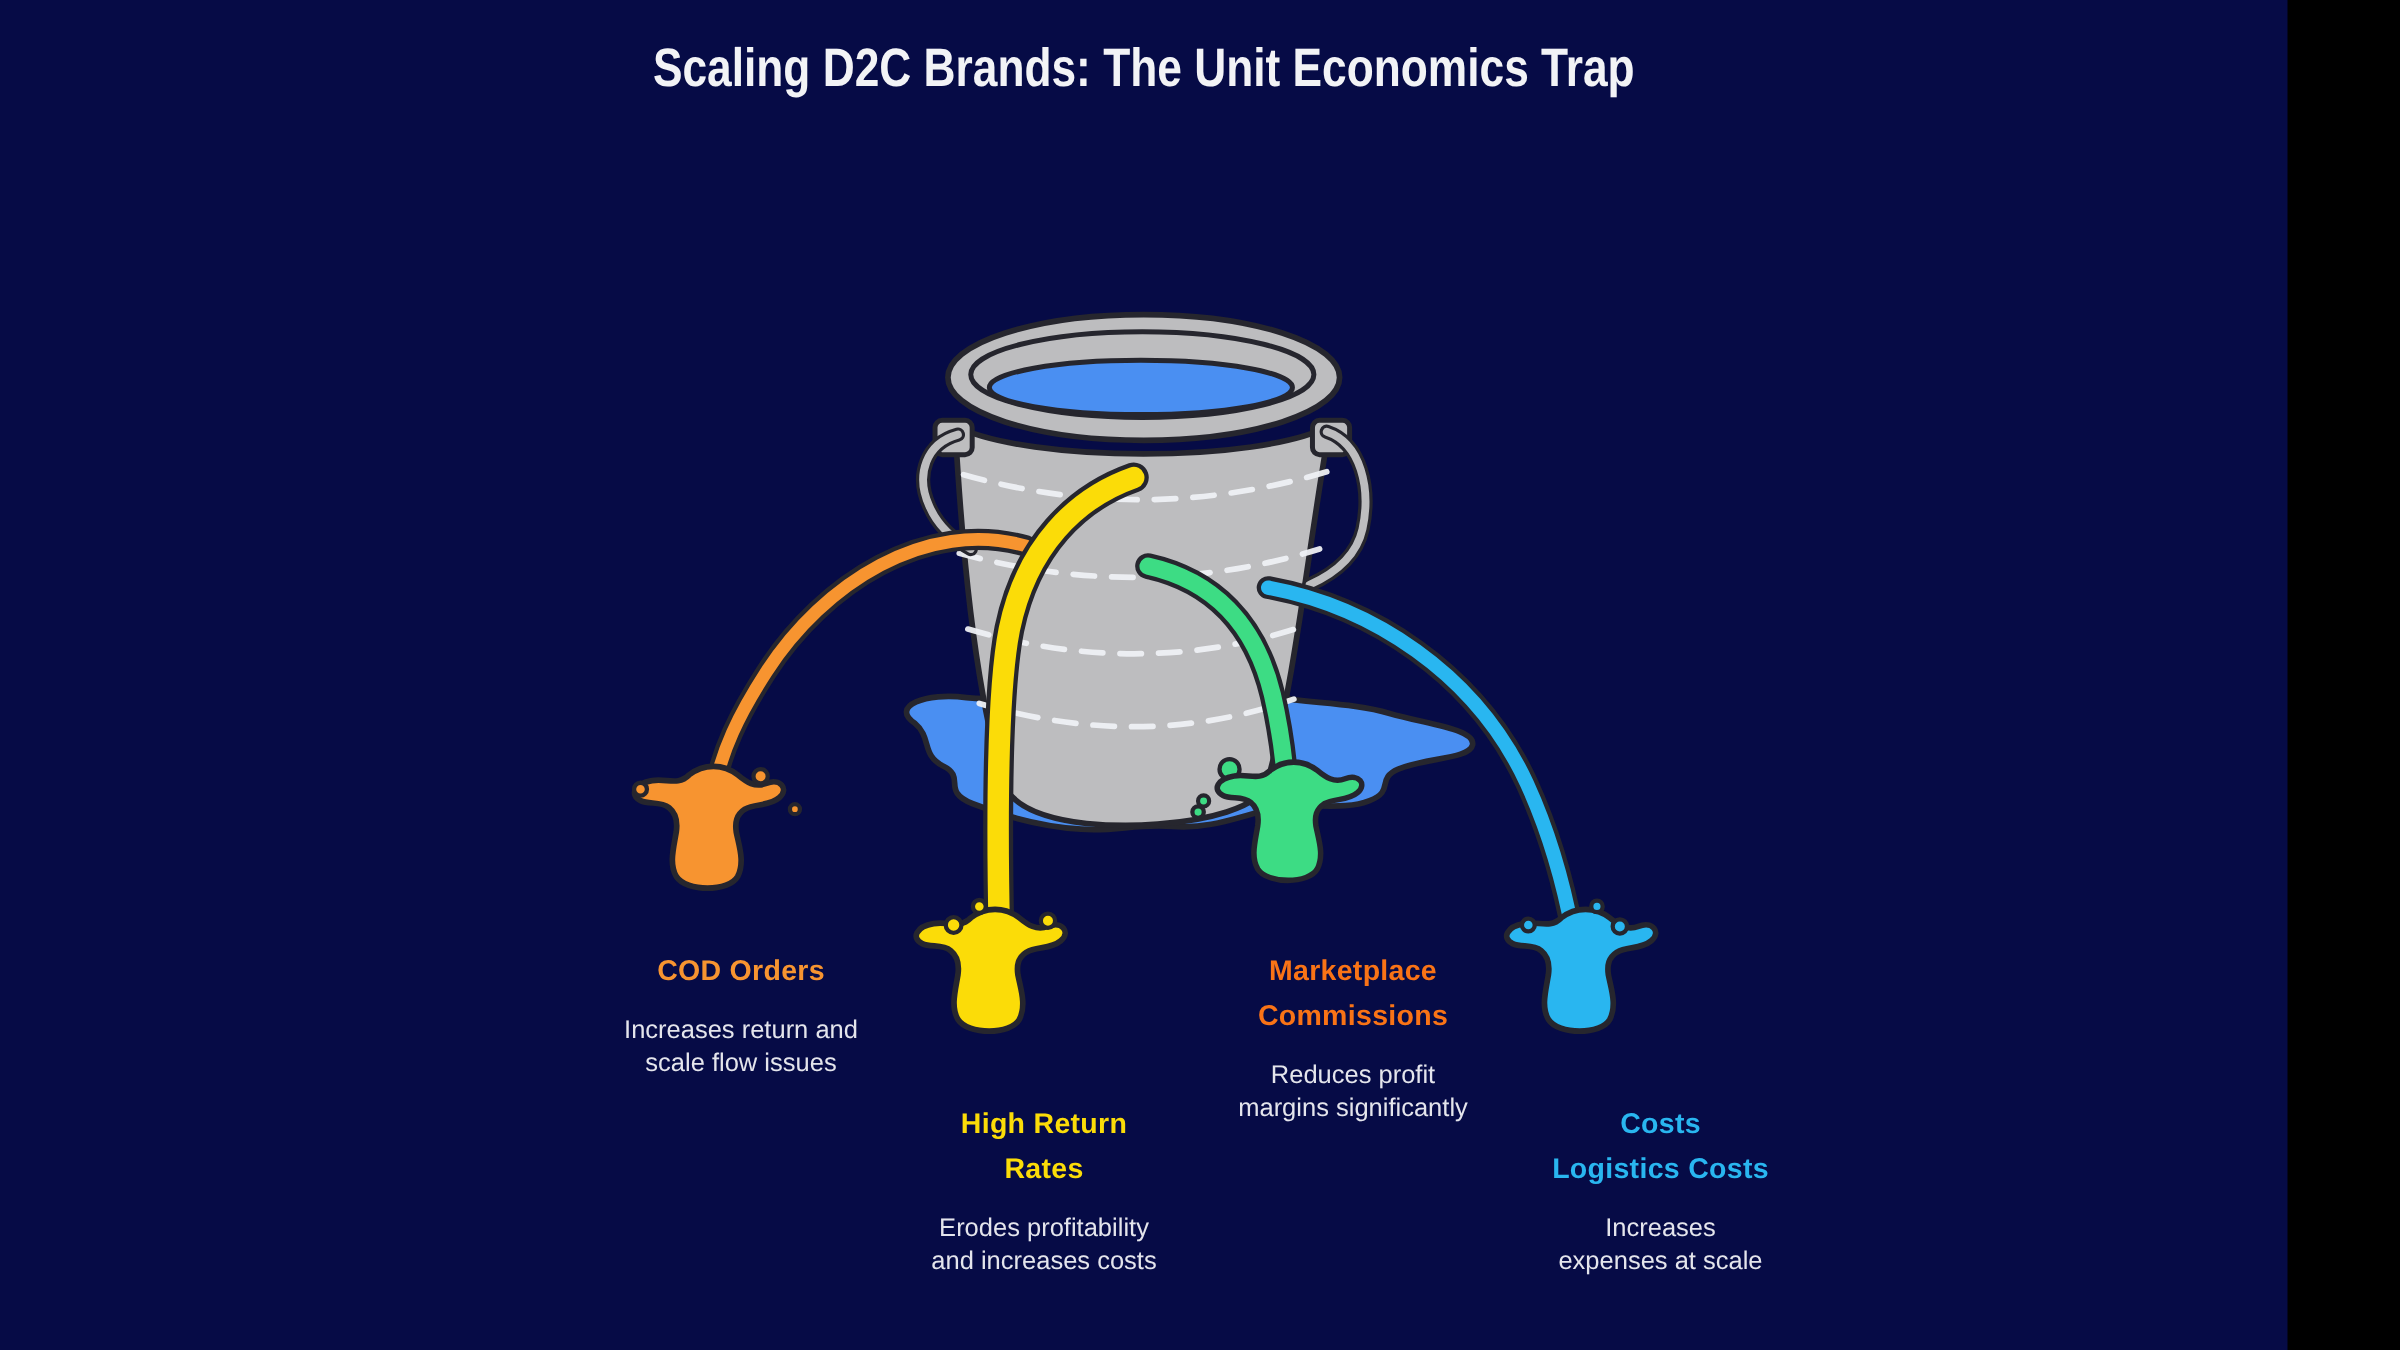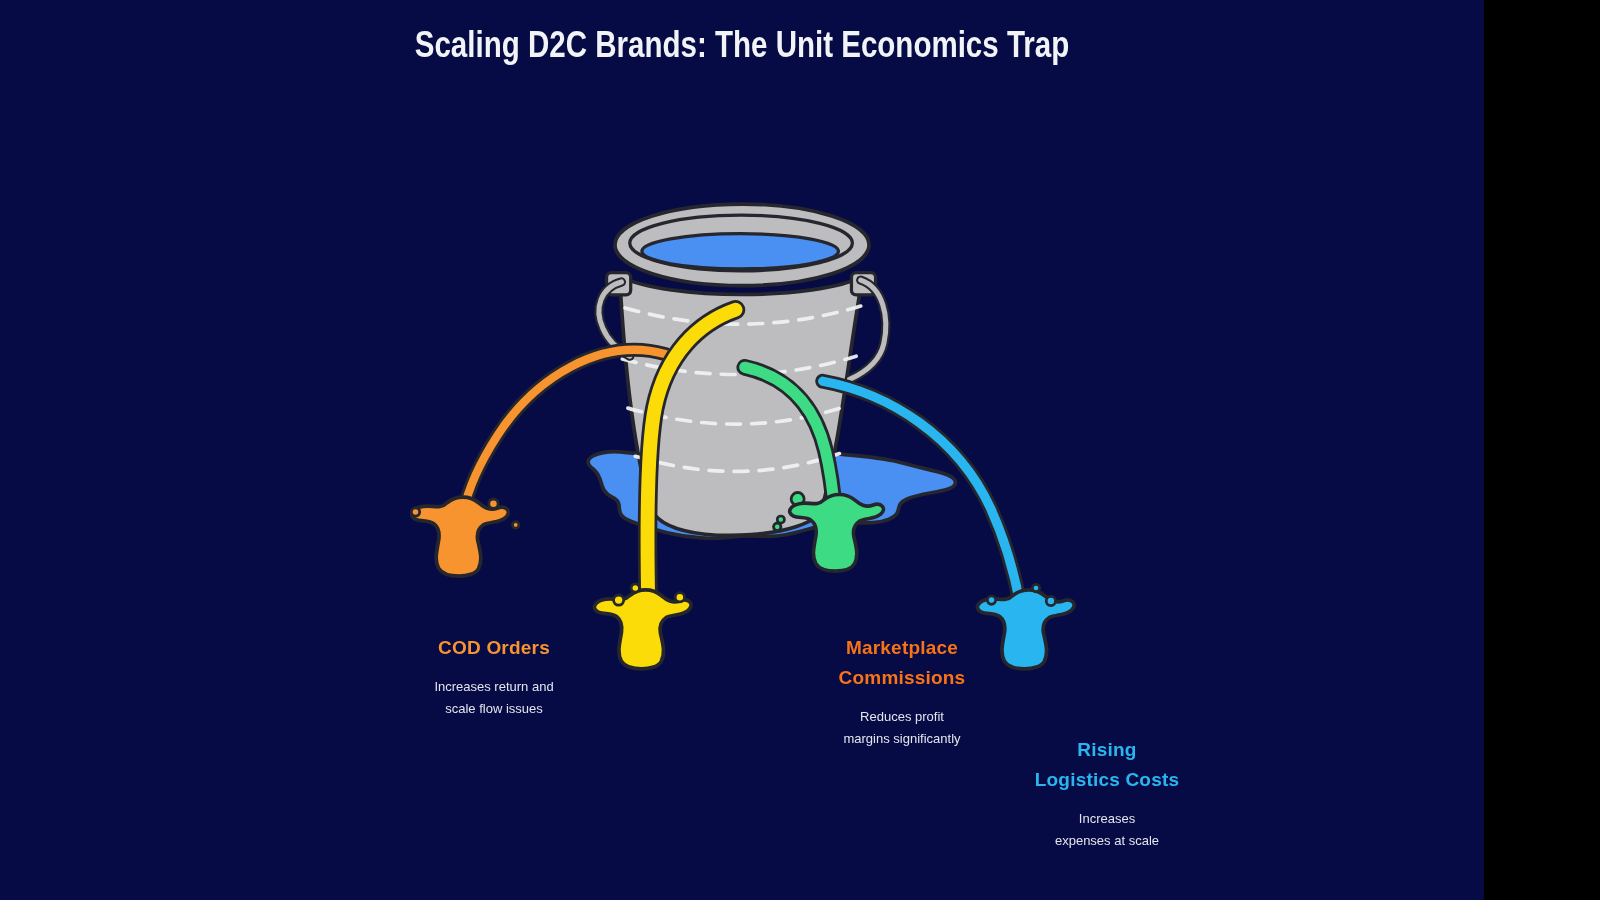--- a/index.html
+++ b/index.html
@@ -4,20 +4,21 @@
 <style>
   html, body { margin: 0; padding: 0; }
   body { background: #000; }
   .stage {
     position: relative;
     width: 1484px;
     height: 900px;
     overflow: hidden;
     background: var(--background, #060b46);
     font-family: "Liberation Sans", sans-serif;
+    padding-left: 41px;
   }
   .title {
     position: absolute;
     top: 24px;
     left: 0;
     width: 100%;
     text-align: center;
     color: var(--title_text, #f2f3f6);
     font-size: 36px;
     font-weight: bold;
@@ -46,21 +47,21 @@
   }
   .leak-name {
     font-size: 19px;
     font-weight: bold;
     line-height: 30px;
     letter-spacing: 0.2px;
   }
   .leak-desc {
     margin-top: 13px;
     color: var(--description_text, #e4e5ec);
-    font-size: 13px;
+    font-size: 17px;
     line-height: 22px;
   }
 </style>
 </head>
 <body>
 
 <div class="stage">
 
   <div class="title">Scaling D2C Brands: The Unit Economics Trap</div>
 
@@ -177,35 +178,45 @@
   <div class="leak-label" style="left:344px; top:633px;">
     <div class="leak-name" style="color: rgb(247, 148, 48);">
       <div>COD Orders</div>
     </div>
     <div class="leak-desc">
       <div>Increases return and</div>
       <div>scale flow issues</div>
     </div>
   </div>
 
+  <div class="leak-label" style="left:546px; top:735px;">
+    <div class="leak-name" style="color: rgb(251, 220, 8);">
+      <div>High Return</div>
+      <div>Rates</div>
+    </div>
+    <div class="leak-desc">
+      <div>Erodes profitability</div>
+      <div>and increases costs</div>
+    </div>
+  </div>
 
   <div class="leak-label" style="left:752px; top:633px;">
     <div class="leak-name" style="color: #f97316;">
       <div>Marketplace</div>
       <div>Commissions</div>
     </div>
     <div class="leak-desc">
       <div>Reduces profit</div>
       <div>margins significantly</div>
     </div>
   </div>
 
   <div class="leak-label" style="left:957px; top:735px;">
     <div class="leak-name" style="color: rgb(41, 182, 240);">
-      <div>Rising</div>
+      <div>Costs</div>
       <div>Logistics Costs</div>
     </div>
     <div class="leak-desc">
       <div>Increases</div>
       <div>expenses at scale</div>
     </div>
   </div>
 
 </div>
 

